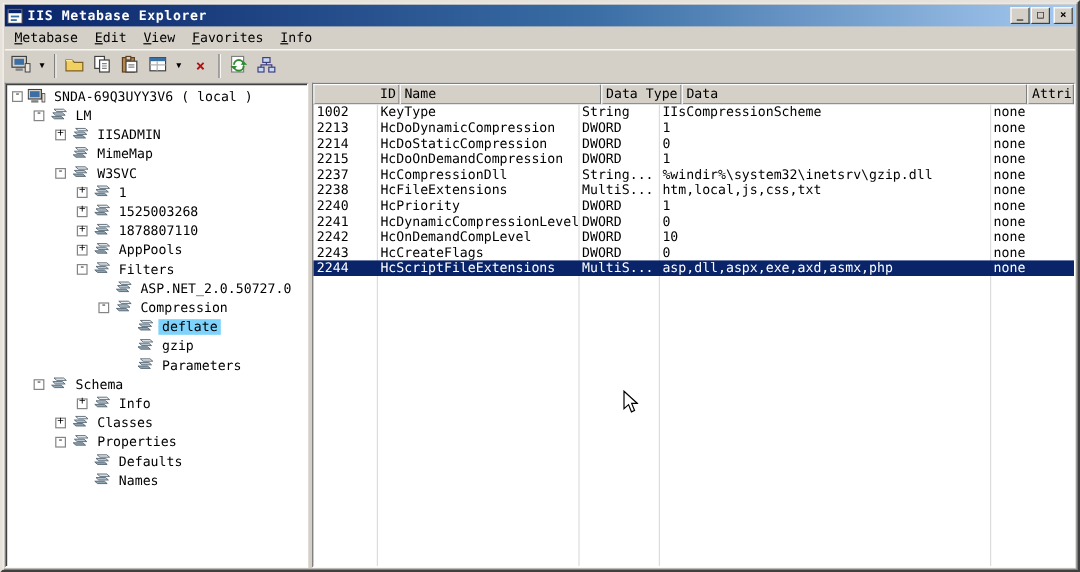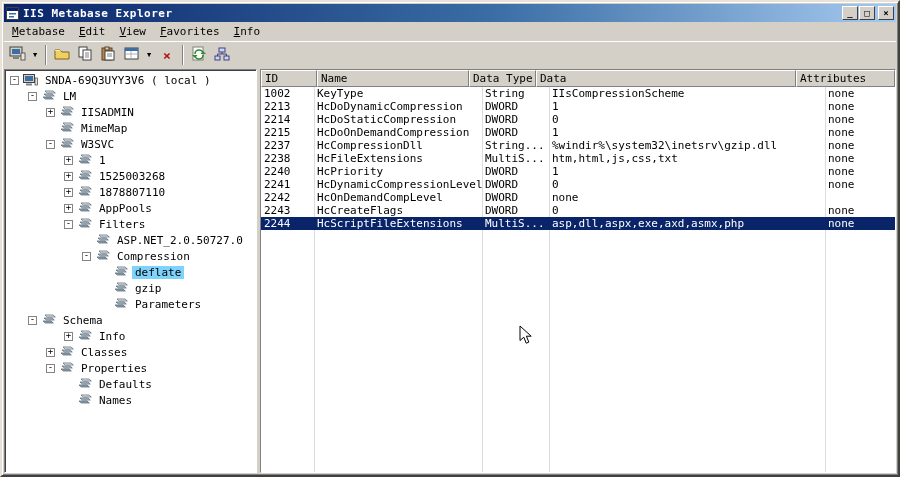--- a/index.html
+++ b/index.html
@@ -89,24 +89,24 @@
   .node-label { padding:0 3px; }
   .node-label.selected { background:#7dd3fc; }
 
   
   .list-header { height:17px; flex:0 0 17px; display:flex; background:#d4d0c8; }
   .col-header {
     padding:1px 2px 0 3px;
     border:1px solid; border-color:#fff #808080 #808080 #fff;
     white-space:nowrap; overflow:hidden;
   }
-  .col-header:nth-child(1) { width:56px; }
-  .col-header:nth-child(2) { width:152px; }
+  .col-header:nth-child(1) { width:72px;text-align:right; }
+  .col-header:nth-child(2) { width:168px; }
   .col-header:nth-child(3) { width:67px; }
-  .col-header:nth-child(4) { width:260px; }
+  .col-header:nth-child(4) { width:288px; }
   .col-header:nth-child(5) { flex:1; }
 
   .list-body { flex:1; position:relative; background:#fff; overflow:hidden; }
   .gridline { position:absolute; top:0; bottom:0; width:1px; background:#dcdcdc; }
   .gl1 { left:53px; } .gl2 { left:221px; } .gl3 { left:288px; } .gl4 { left:564px; }
 
   .list-row { position:relative; display:flex; height:13px; line-height:13px; white-space:nowrap; }
   .list-row .cell { overflow:hidden; padding-left:3px; }
   .c-id   { width:53px;  flex:0 0 53px; }
   .c-name { width:168px; flex:0 0 168px; }
@@ -620,21 +620,21 @@
             <div class="cell c-name">HcCompressionDll</div>
             <div class="cell c-type">String...</div>
             <div class="cell c-data">%windir%\system32\inetsrv\gzip.dll</div>
             <div class="cell c-attr">none</div>
           </div>
 
           <div class="list-row">
             <div class="cell c-id">2238</div>
             <div class="cell c-name">HcFileExtensions</div>
             <div class="cell c-type">MultiS...</div>
-            <div class="cell c-data">htm,html,js,css,txt</div>
+            <div class="cell c-data">htm,local,js,css,txt</div>
             <div class="cell c-attr">none</div>
           </div>
 
           <div class="list-row">
             <div class="cell c-id">2240</div>
             <div class="cell c-name">HcPriority</div>
             <div class="cell c-type">DWORD</div>
             <div class="cell c-data">1</div>
             <div class="cell c-attr">none</div>
           </div>
@@ -644,20 +644,21 @@
             <div class="cell c-name">HcDynamicCompressionLevel</div>
             <div class="cell c-type">DWORD</div>
             <div class="cell c-data">0</div>
             <div class="cell c-attr">none</div>
           </div>
 
           <div class="list-row">
             <div class="cell c-id">2242</div>
             <div class="cell c-name">HcOnDemandCompLevel</div>
             <div class="cell c-type">DWORD</div>
+            <div class="cell c-data">10</div>
             <div class="cell c-attr">none</div>
           </div>
 
           <div class="list-row">
             <div class="cell c-id">2243</div>
             <div class="cell c-name">HcCreateFlags</div>
             <div class="cell c-type">DWORD</div>
             <div class="cell c-data">0</div>
             <div class="cell c-attr">none</div>
           </div>

